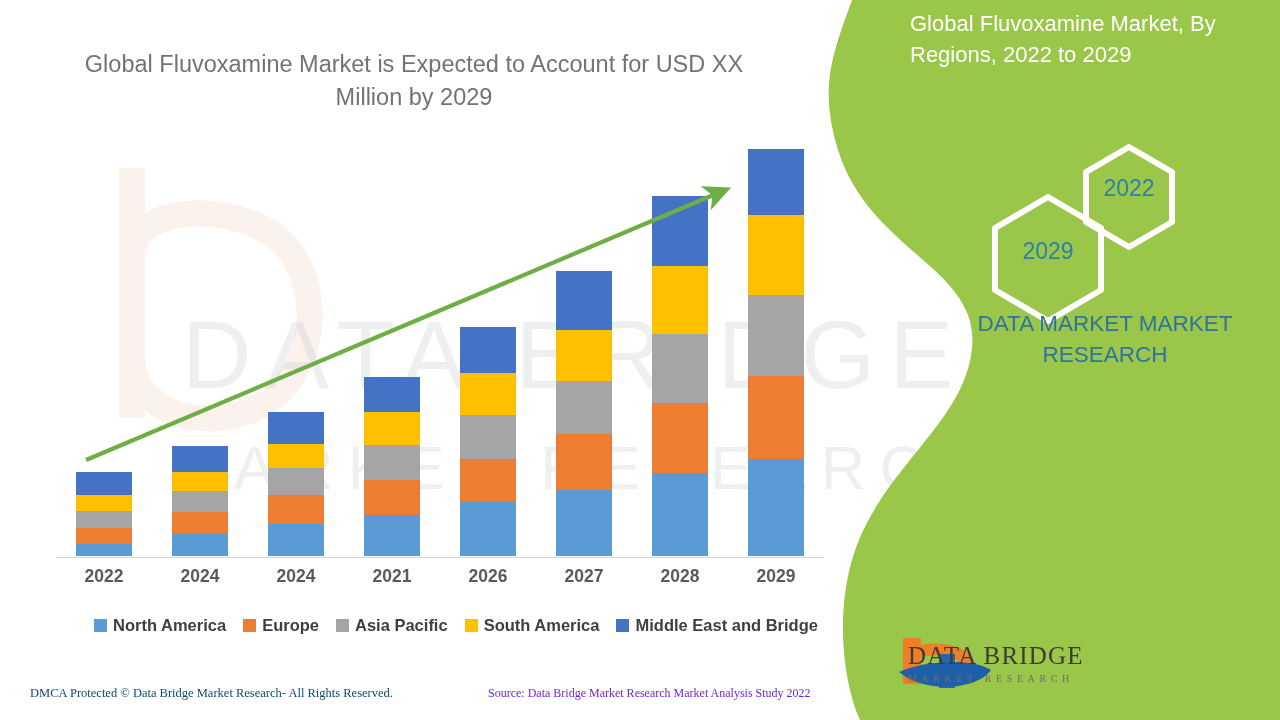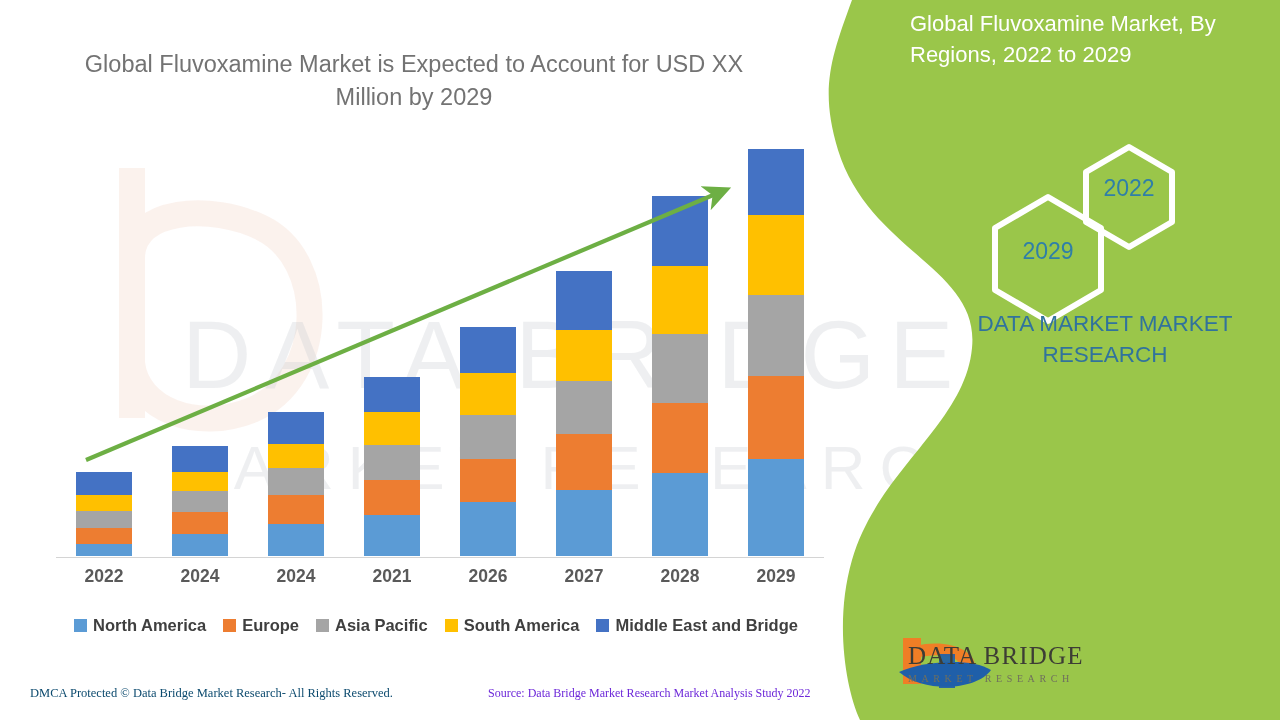--- a/index.html
+++ b/index.html
@@ -140,21 +140,21 @@
   .xlabel {
     width: 56px;
     text-align: center;
     color: #5a5a5a;
     font-size: 17.5px;
     font-weight: bold;
   }
 
   .legend {
     position: absolute;
-    left: 52px; top: 616px;
+    left: 72px; top: 616px;
     width: 768px;
     display: flex;
     justify-content: center;
     align-items: center;
     gap: 17px;
   }
   .legend-item { display: flex; align-items: center; gap: 6px; }
   .legend-swatch { width: 13px; height: 13px; }
   .legend-label { color: #3f3f3f; font-size: 16.5px; font-weight: bold; }
 

